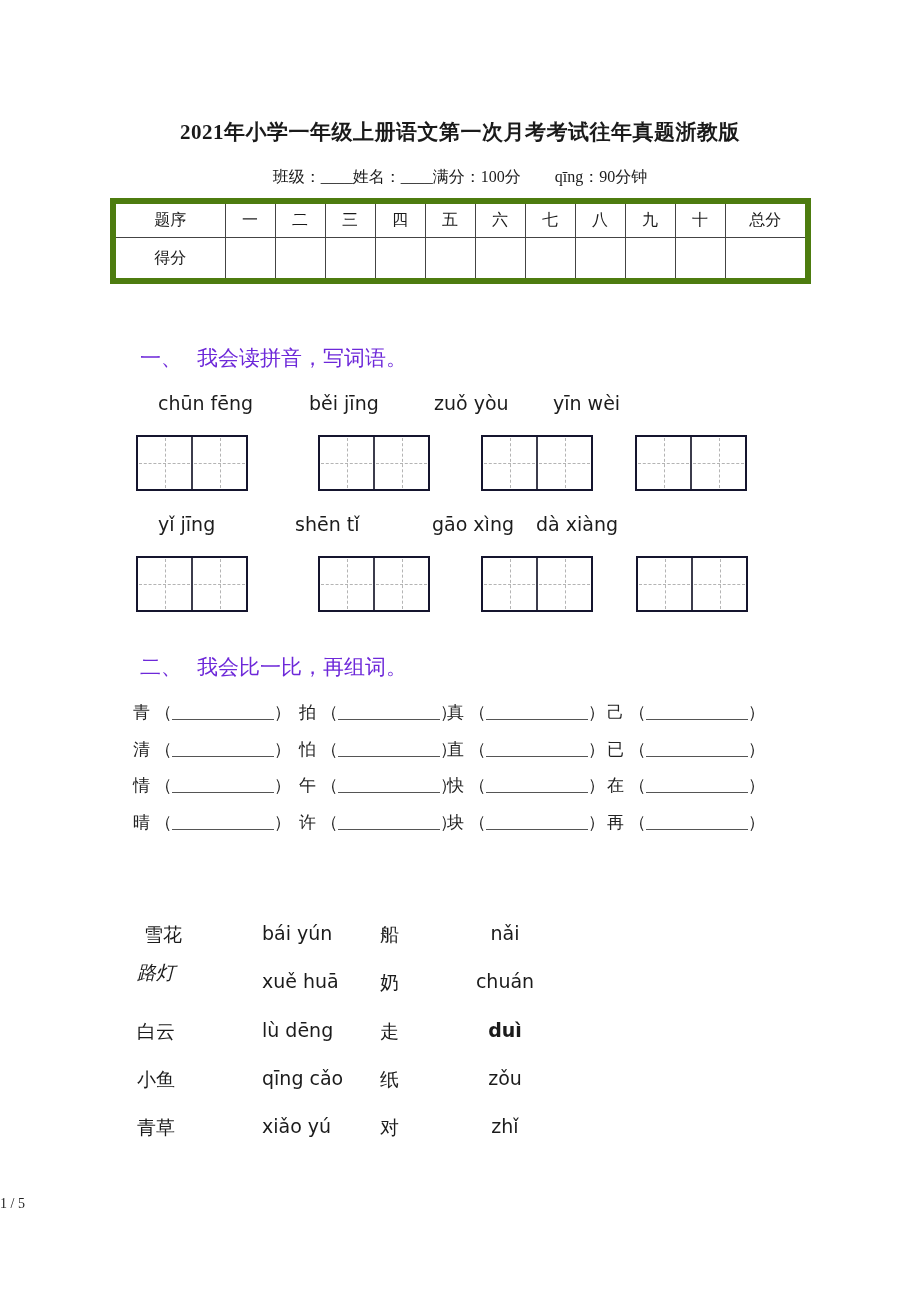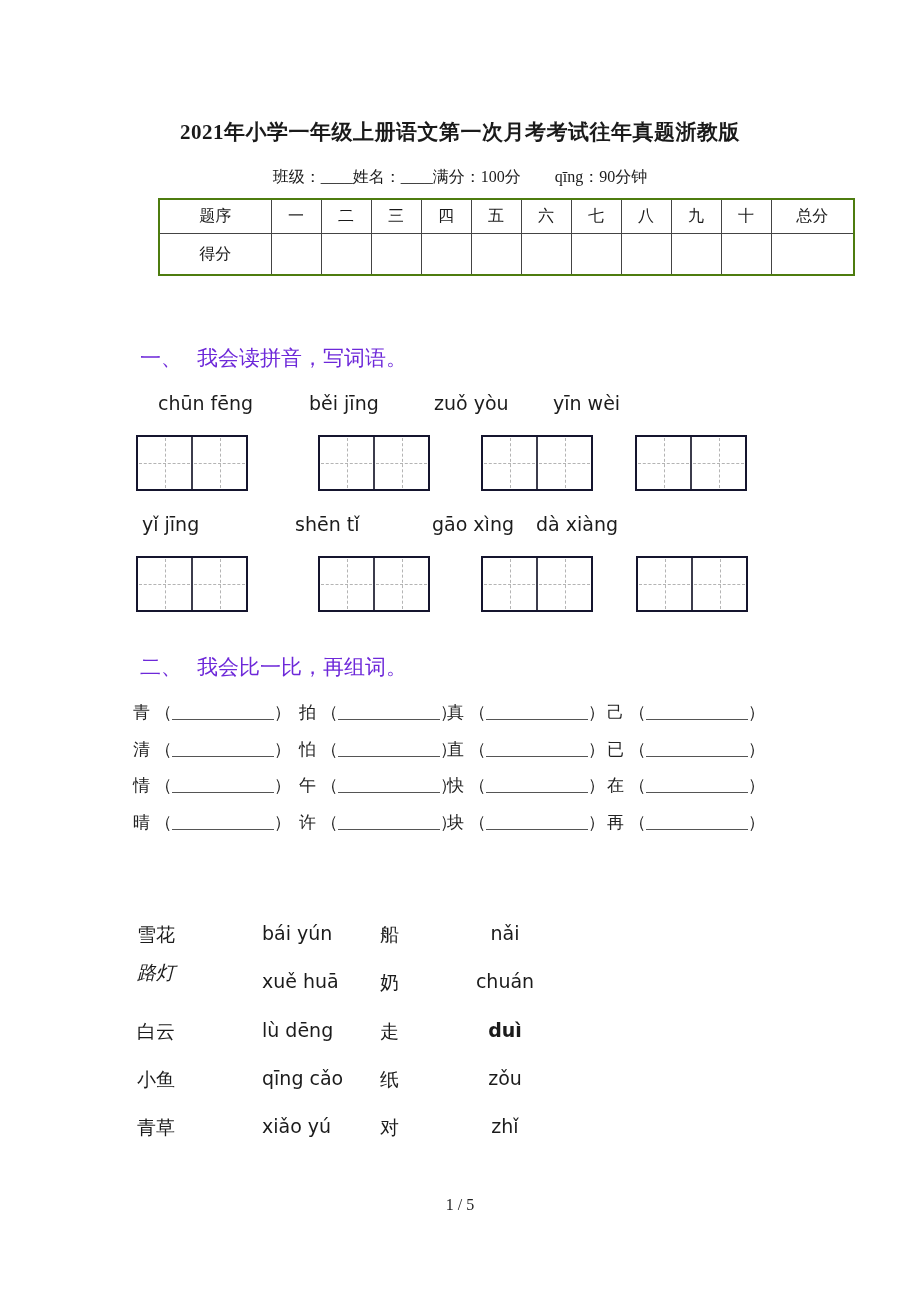--- a/index.html
+++ b/index.html
@@ -19,21 +19,21 @@
   }
   .meta-gap { display:inline-block; width:34px; }
 
   table.score-table {
     position:absolute; top:198px; left:110px;
     border-collapse:collapse; table-layout:fixed;
   }
   table.score-table td {
     border:1px solid #444; text-align:center; font-size:16px; padding:0;
   }
-  table.score-table { border:2px solid #4d7c0f;margin-left:48px; }
+  table.score-table { border:6px solid #4d7c0f; }
   tr.score-hdr td { height:33px; }
   tr.score-val td { height:40px; }
   col.c-label { width:112px; } col.c-num { width:50px; } col.c-total { width:83px; }
 
   .sec { position:absolute; font-size:21px; color:#6d28d9; white-space:nowrap; }
   .sec-num { margin-right:15px; }
 
   .py {
     position:absolute; font-family:"DejaVu Sans","Liberation Sans",sans-serif;
     font-size:19px; color:#1c1c1c; white-space:nowrap;
@@ -59,21 +59,21 @@
   }
 
   .m-word, .m-py, .m-char, .m-cpy {
     position:absolute; font-family:"DejaVu Sans","Liberation Sans",sans-serif;
     font-size:19px; color:#1b1b1b; white-space:nowrap;
   }
   .m-cpy { width:110px; text-align:center; }
 
   .footer {
     position:absolute; top:1196px; left:0; width:100%;
-    text-align:center; font-size:16px; color:#222;
+    font-size:14px; color:#222;
   }
 </style>
 </head>
 <body>
 
 <div class="page">
 
   <div class="title">2021年小学一年级上册语文第一次月考考试往年真题浙教版</div>
 
   <div class="meta">
@@ -146,21 +146,21 @@
     </div>
   <div class="tzg" style="left:481px; top:435px;">
       <div class="cell"></div>
       <div class="cell"></div>
     </div>
   <div class="tzg" style="left:635px; top:435px;">
       <div class="cell"></div>
       <div class="cell"></div>
     </div>
 
-  <span class="py" style="left:142px; top:513px;">yǐ jīng</span>
+  <span class="py" style="left:158px; top:513px;">yǐ jīng</span>
   <span class="py" style="left:295px; top:513px;">shēn tǐ</span>
   <span class="py" style="left:415px; top:513px;margin-left:17px;">gāo xìng</span>
   <span class="py" style="left:536px; top:513px;">dà xiàng</span>
 
   <div class="tzg" style="left:136px; top:556px;">
       <div class="cell"></div>
       <div class="cell"></div>
     </div>
   <div class="tzg" style="left:318px; top:556px;">
       <div class="cell"></div>
@@ -193,21 +193,21 @@
   <span class="cmp" style="left:299px; top:774px;"><span class="cmp-char">午</span><span>（</span><span class="blank"></span><span>）</span></span>
   <span class="cmp" style="left:447px; top:774px;"><span class="cmp-char">快</span><span>（</span><span class="blank"></span><span>）</span></span>
   <span class="cmp" style="left:607px; top:774px;"><span class="cmp-char">在</span><span>（</span><span class="blank"></span><span>）</span></span>
 
   <span class="cmp" style="left:133px; top:811px;"><span class="cmp-char">晴</span><span>（</span><span class="blank"></span><span>）</span></span>
   <span class="cmp" style="left:299px; top:811px;"><span class="cmp-char">许</span><span>（</span><span class="blank"></span><span>）</span></span>
   <span class="cmp" style="left:447px; top:811px;"><span class="cmp-char">块</span><span>（</span><span class="blank"></span><span>）</span></span>
   <span class="cmp" style="left:607px; top:811px;"><span class="cmp-char">再</span><span>（</span><span class="blank"></span><span>）</span></span>
 
 
-  <span class="m-word" style="left:137px; top:922px;">雪花</span>
+  <span class="m-word" style="left:144px; top:922px;">雪花</span>
   <span class="m-py" style="left:262px; top:922px;">bái yún</span>
   <span class="m-char" style="left:380px; top:922px;">船</span>
   <span class="m-cpy" style="left:450px; top:922px;">nǎi</span>
 
   <span class="m-word" style="left:137px; top:960px;font-style:italic;">路灯</span>
   <span class="m-py" style="left:262px; top:970px;">xuě huā</span>
   <span class="m-char" style="left:380px; top:970px;">奶</span>
   <span class="m-cpy" style="left:450px; top:970px;">chuán</span>
 
   <span class="m-word" style="left:137px; top:1019px;">白云</span>

